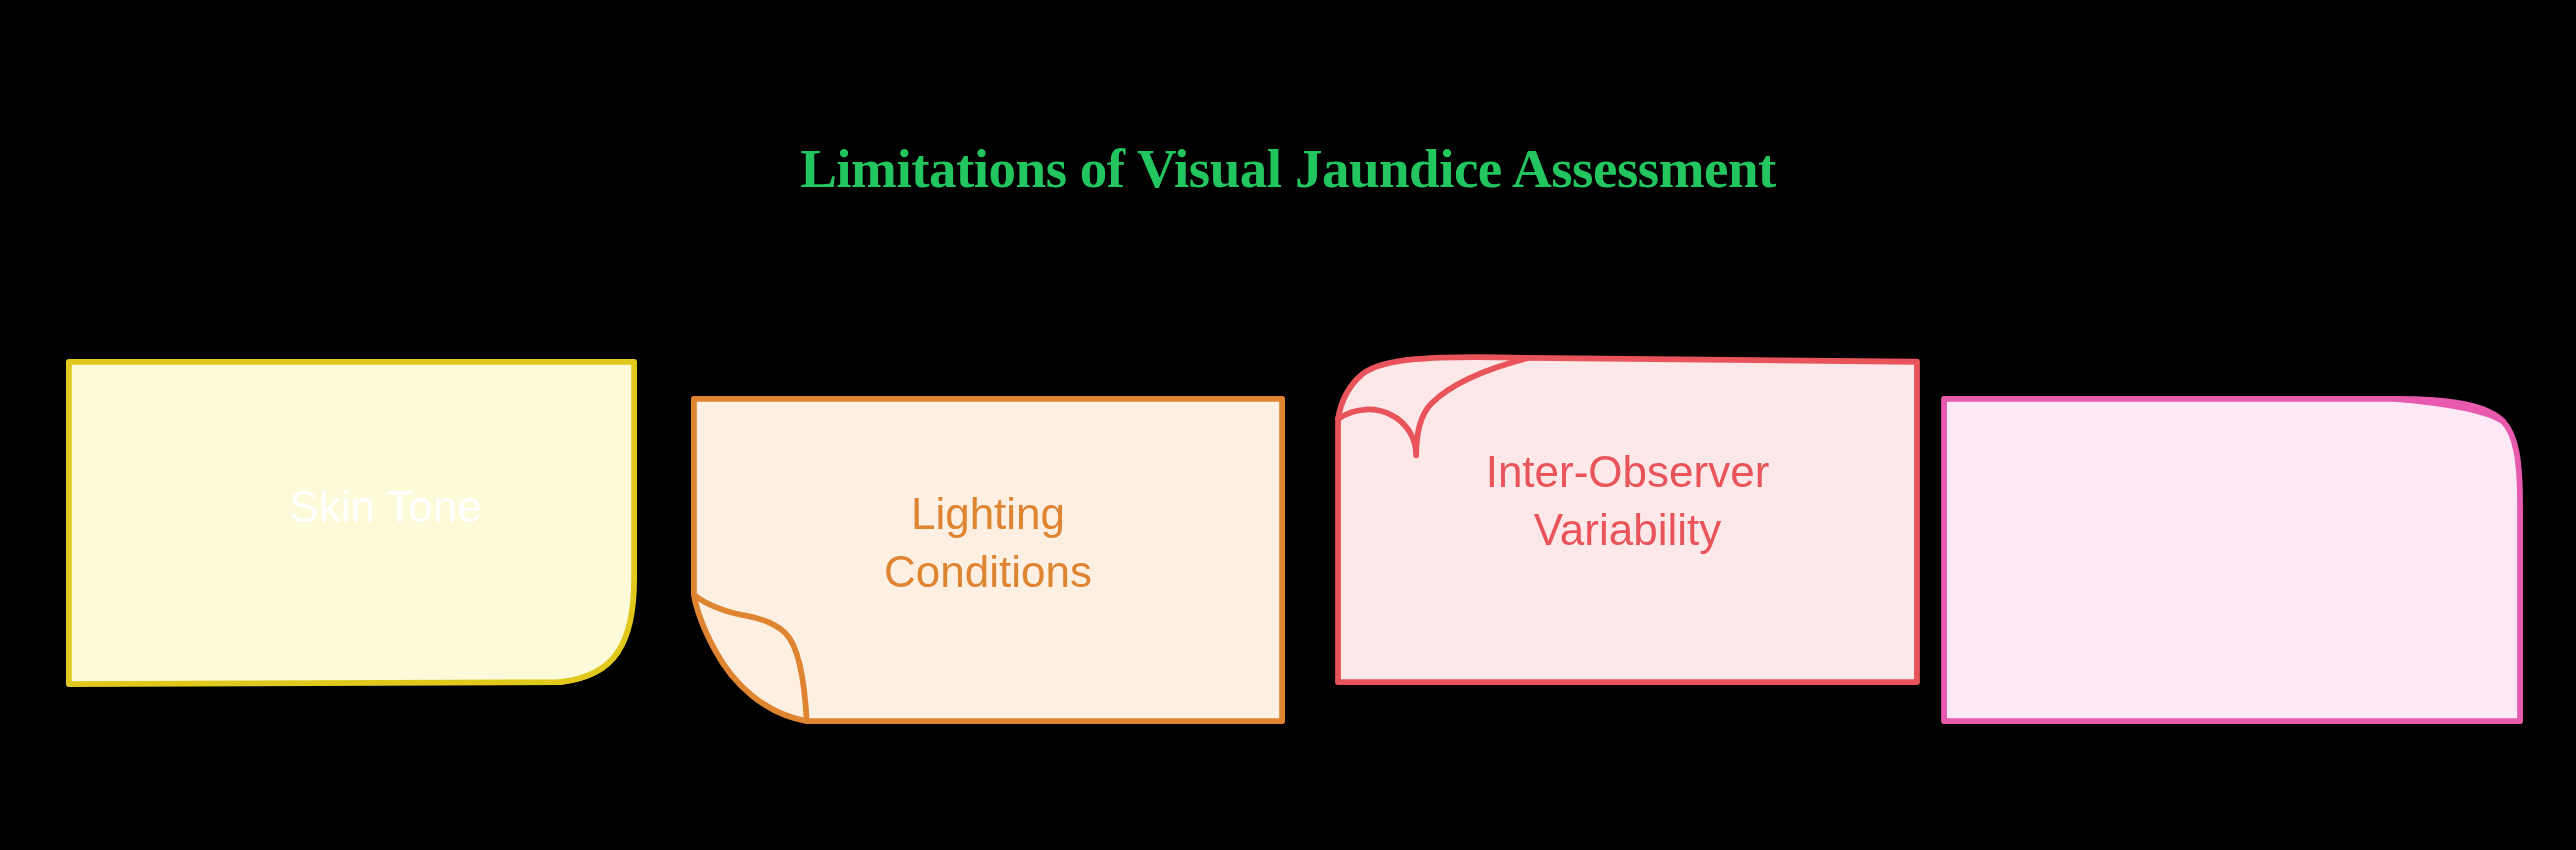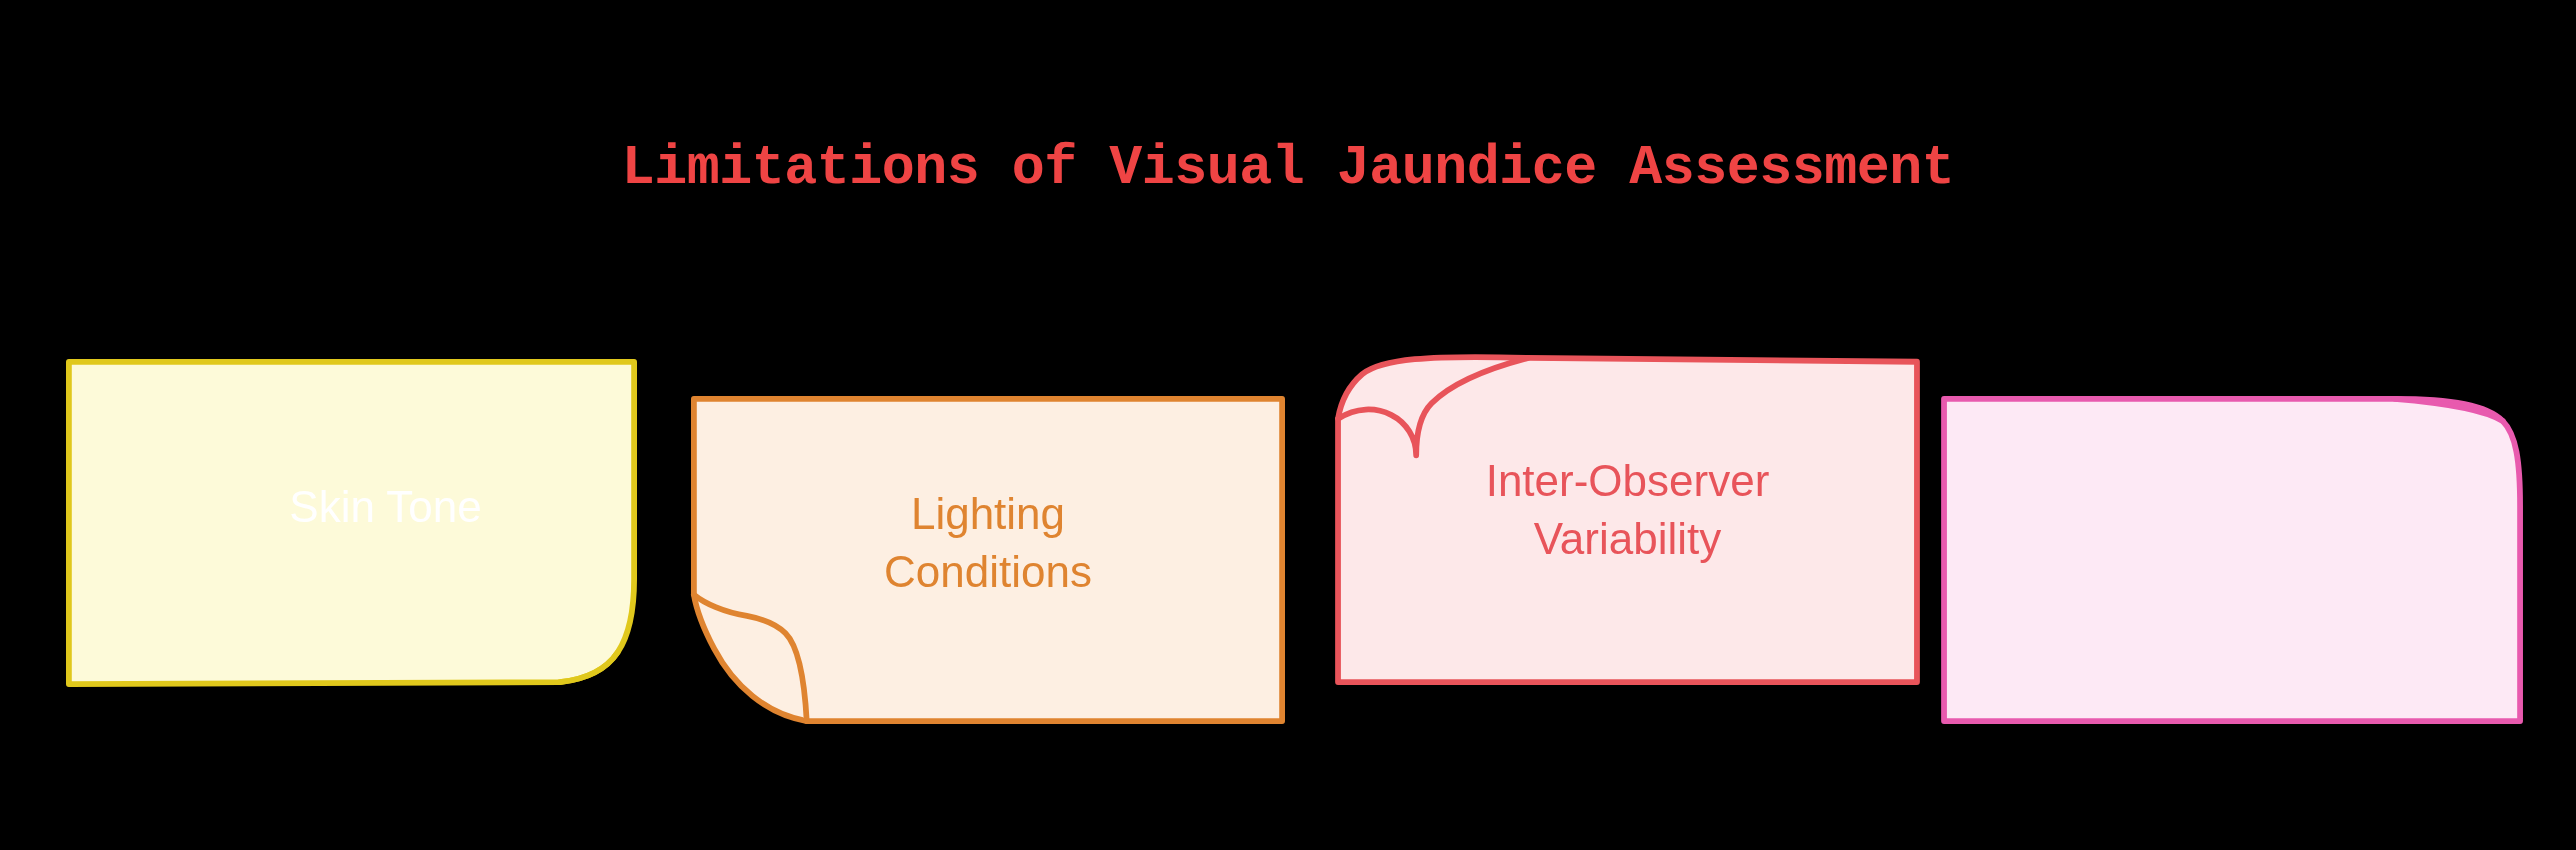--- a/index.html
+++ b/index.html
@@ -19,25 +19,25 @@
     width: 2576px;
     height: 851px;
     background: #000000;
   }
   #title {
     position: absolute;
     left: 0;
     top: 137px;
     width: 2576px;
     text-align: center;
-    font-family: Liberation Mono, monospace;
+    font-family: Liberation Serif, serif;
     font-weight: bold;
     font-size: 55px;
     letter-spacing: -0.5px;
-    color: #ef4444;
+    color: #22c55e;
     white-space: nowrap;
     user-select: none;
   }
   .card {
     position: absolute;
   }
   .card svg {
     display: block;
     overflow: visible;
   }
@@ -55,21 +55,21 @@
     pointer-events: none;
   }
   
   #card-skin-tone { left: 66px; top: 359px; width: 571px; height: 328px; }
   #card-skin-tone .card-label { top: 119px; color: #ffffff; padding-left: 34px; }
   
   #card-lighting-conditions { left: 691px; top: 396px; width: 594px; height: 328px; }
   #card-lighting-conditions .card-label { top: 89px; color: #df8430; }
   
   #card-inter-observer { left: 1335px; top: 355px; width: 585px; height: 330px; }
-  #card-inter-observer .card-label { top: 97px; color: #e8545a; }
+  #card-inter-observer .card-label { top: 88px; color: #e8545a; }
   
   #card-invisible-bilirubin { left: 1941px; top: 394px; width: 585px; height: 330px; }
   #card-invisible-bilirubin .card-label { top: 89px; color: #e85aae; }
 </style>
 </head>
 <body>
 
 <div id="stage">
 
   <div id="title">Limitations of Visual Jaundice Assessment</div>

